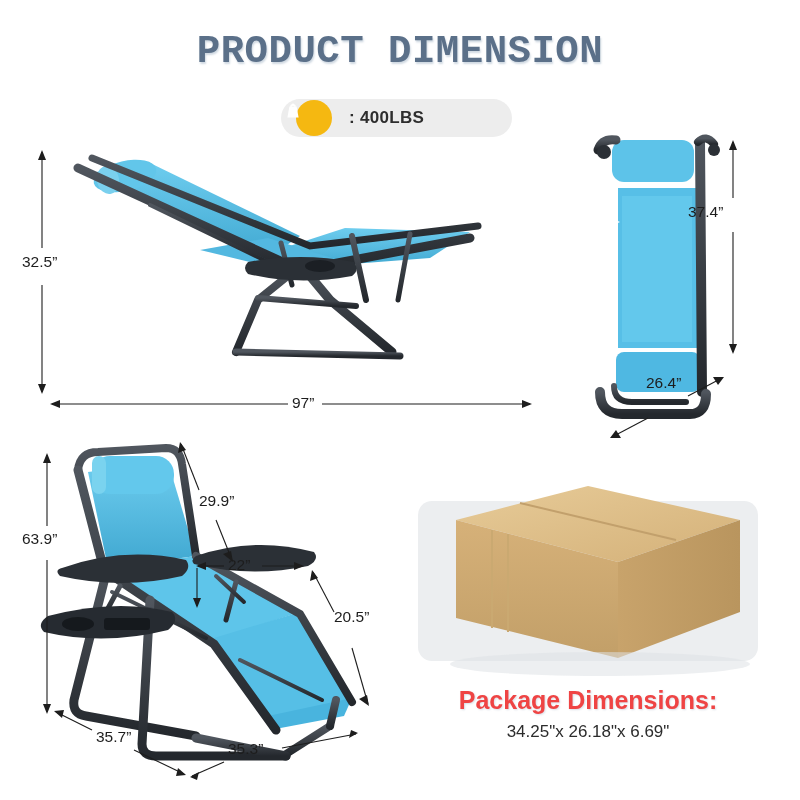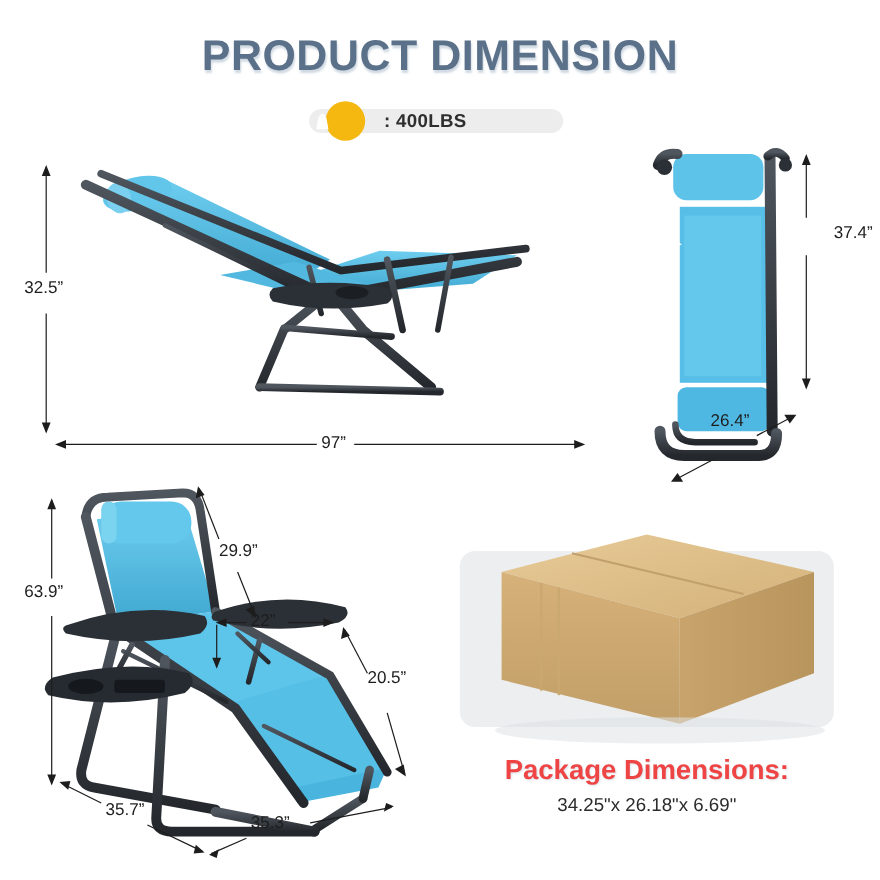--- a/index.html
+++ b/index.html
@@ -7,26 +7,26 @@
     width:800px;height:800px;background:#ffffff;
     font-family:"Liberation Sans","DejaVu Sans",sans-serif;
     overflow:hidden;position:relative;
   }
   #root{position:absolute;inset:0;}
 
   
   .title{
     position:absolute;left:0;top:30px;width:800px;text-align:center;
     font-size:39px;font-weight:bold;letter-spacing:.5px;
-    color:#5b7089;text-shadow:1px 2px 2px rgba(150,170,190,.45);
+    color:#5b7089;text-shadow:1px 2px 2px rgba(150,170,190,.45);font-family:Liberation Mono, monospace;
   }
 
   
   .pill{
-    position:absolute;left:281px;top:99px;width:231px;height:22px;
+    position:absolute;left:281px;top:99px;width:231px;height:38px;
     background:#ededed;border-radius:19px;display:flex;align-items:center;
   }
   .pill .wicon{
     width:36px;height:36px;margin-left:15px;border-radius:50%;
     background:#f5b811;display:flex;align-items:center;justify-content:center;flex:0 0 auto;
   }
   .pill .wtxt{
     margin-left:17px;font-size:17px;font-weight:bold;color:#2e2e2e;letter-spacing:.3px;
   }
 
@@ -179,21 +179,21 @@
 
     <g stroke="#1d1d1d" stroke-width="1.1" fill="none">
       <line x1="722" y1="378" x2="688" y2="396"></line>
       <line x1="648" y1="418" x2="612" y2="437"></line>
       <polygon points="724,377 713,377 718,385" fill="#1d1d1d" stroke="none"></polygon>
       <polygon points="610,438 621,438 616,430" fill="#1d1d1d" stroke="none"></polygon>
     </g>
   </svg>
 
   <div class="dim w" style="left:578px;top:225px;font-size:14px;">2.76”</div>
-  <div class="dim" style="left:758px;top:203px;">37.4”</div>
+  <div class="dim" style="left:688px;top:203px;">37.4”</div>
   <div class="dim" style="left:646px;top:374px;">26.4”</div>
 
   <svg class="art" width="800" height="800">
     <g>
 
       <polygon points="88,472 168,462 196,556 108,568" fill="url(#fab1)"></polygon>
 
       <polygon points="108,568 196,556 300,612 214,640" fill="#5ec5ea"></polygon>
 
       <polygon points="214,638 300,612 352,700 268,722" fill="#56bfe6"></polygon>

